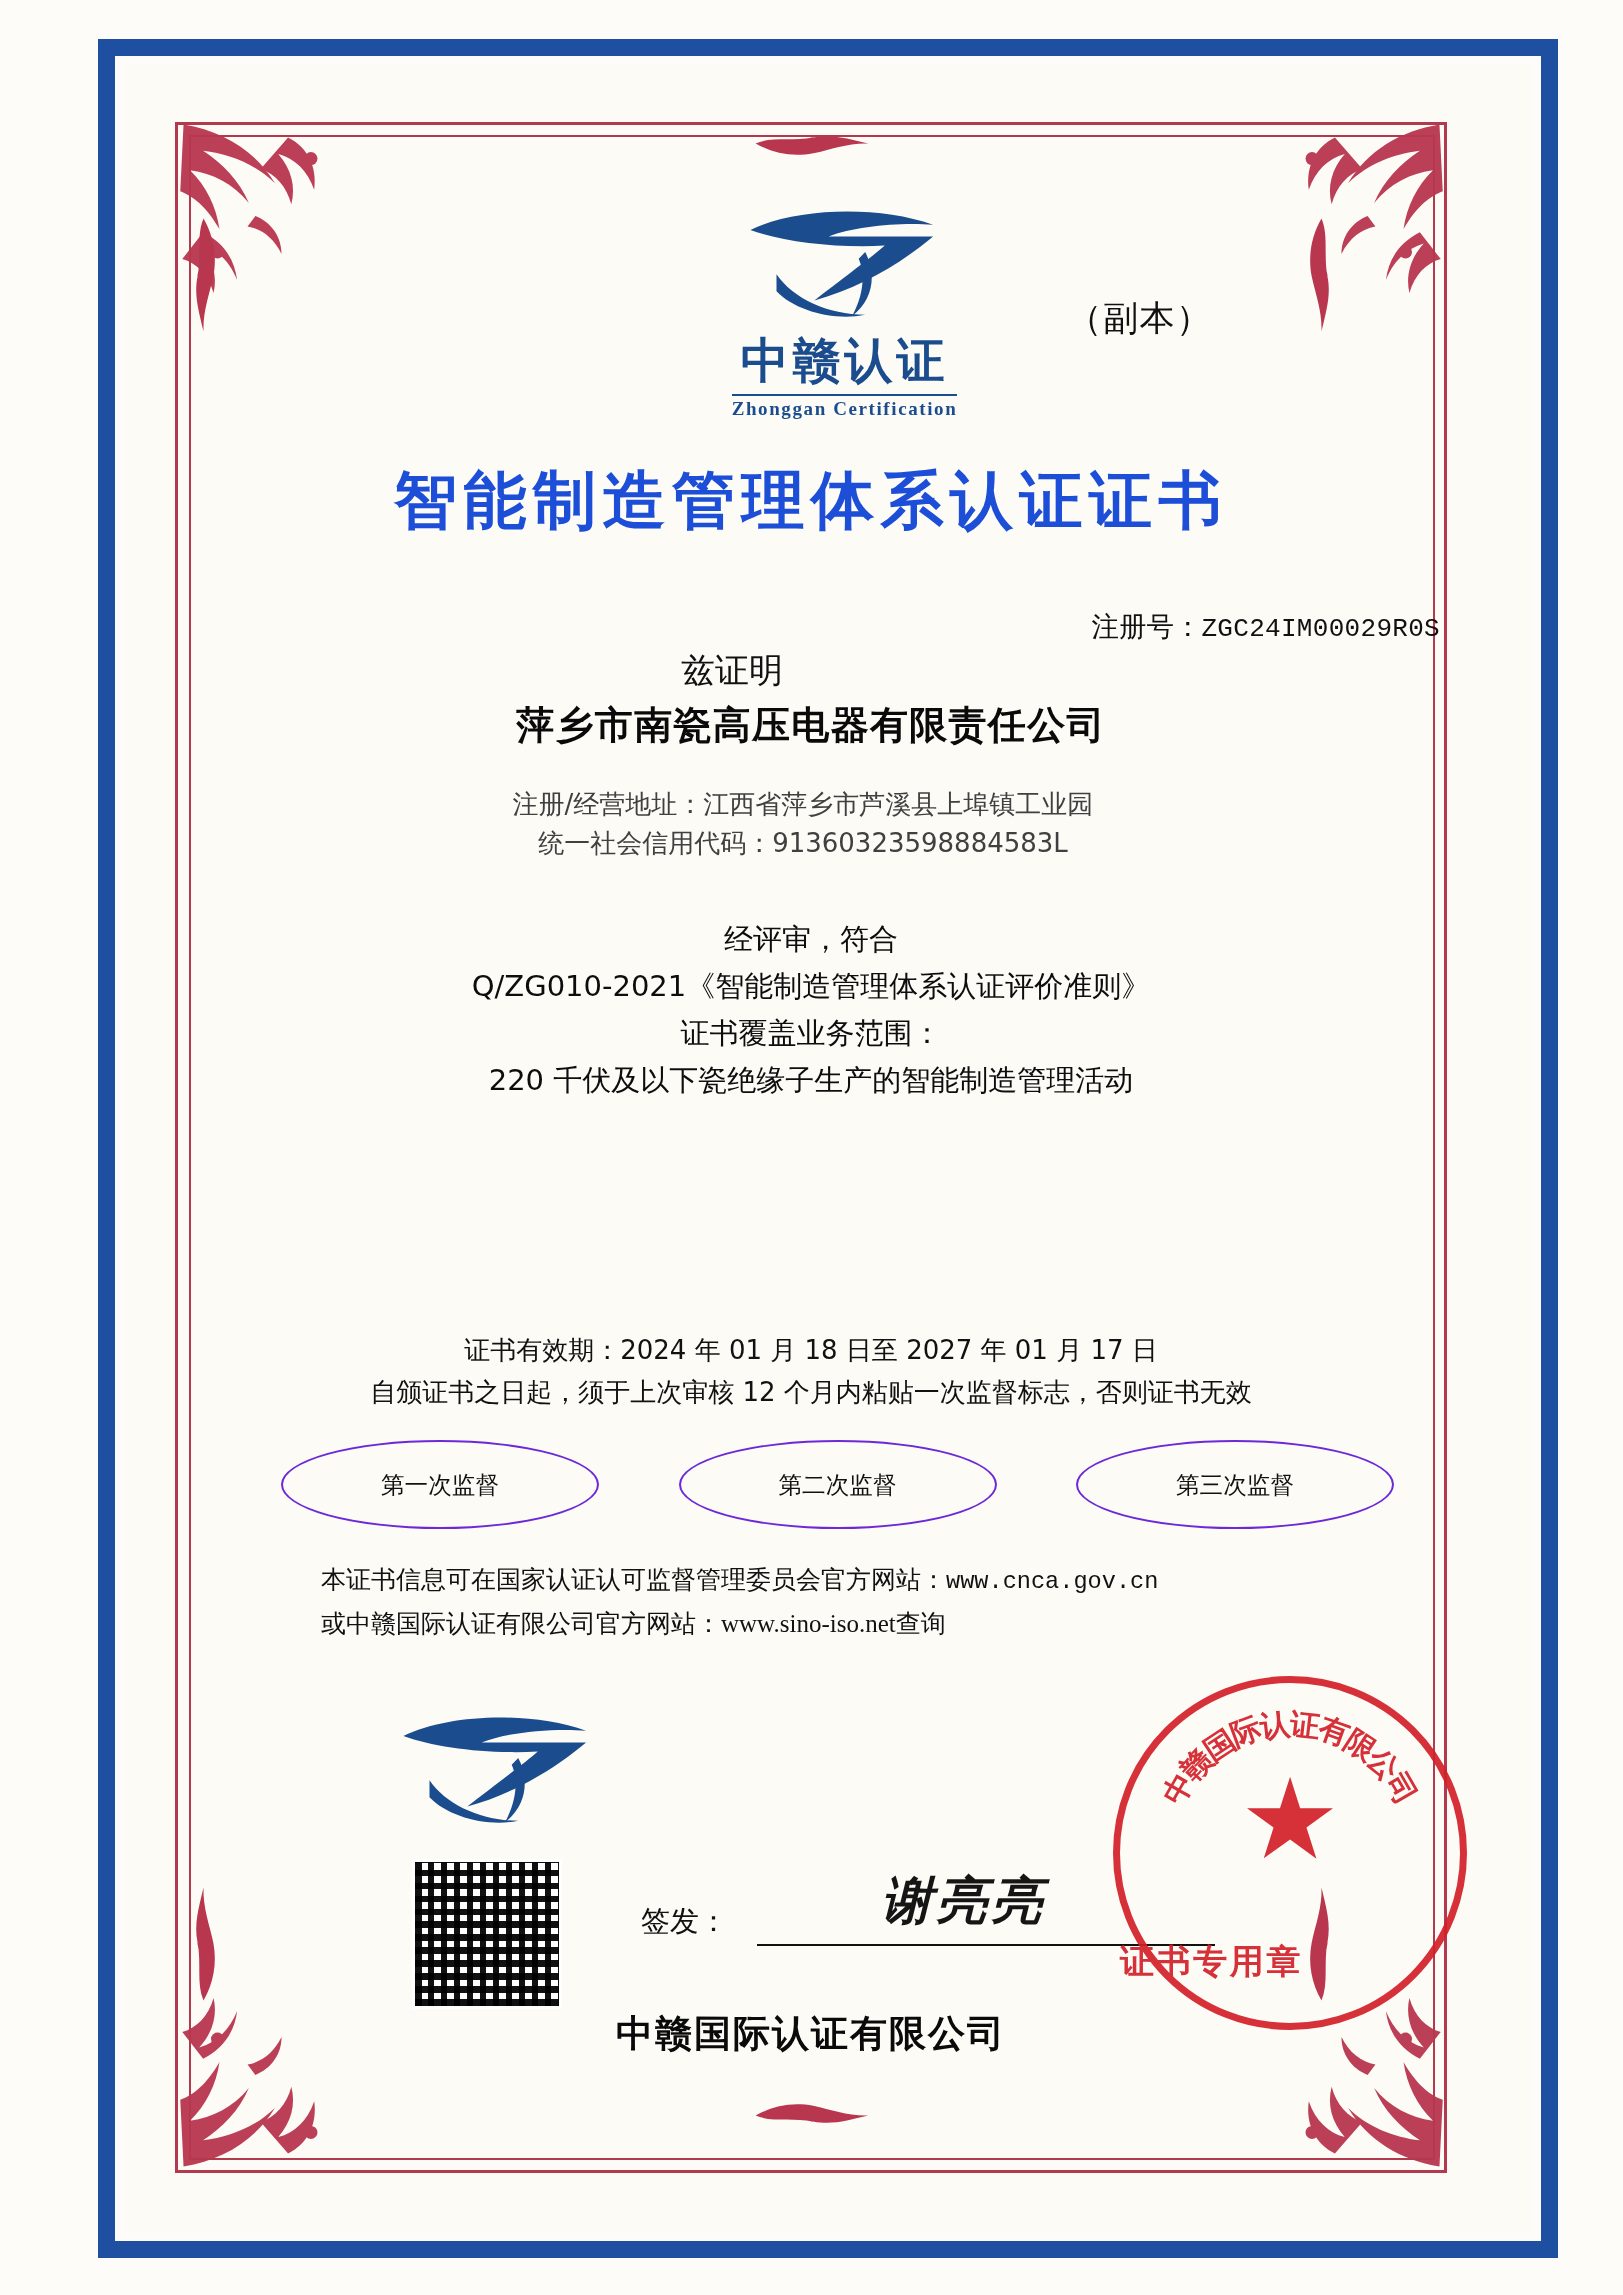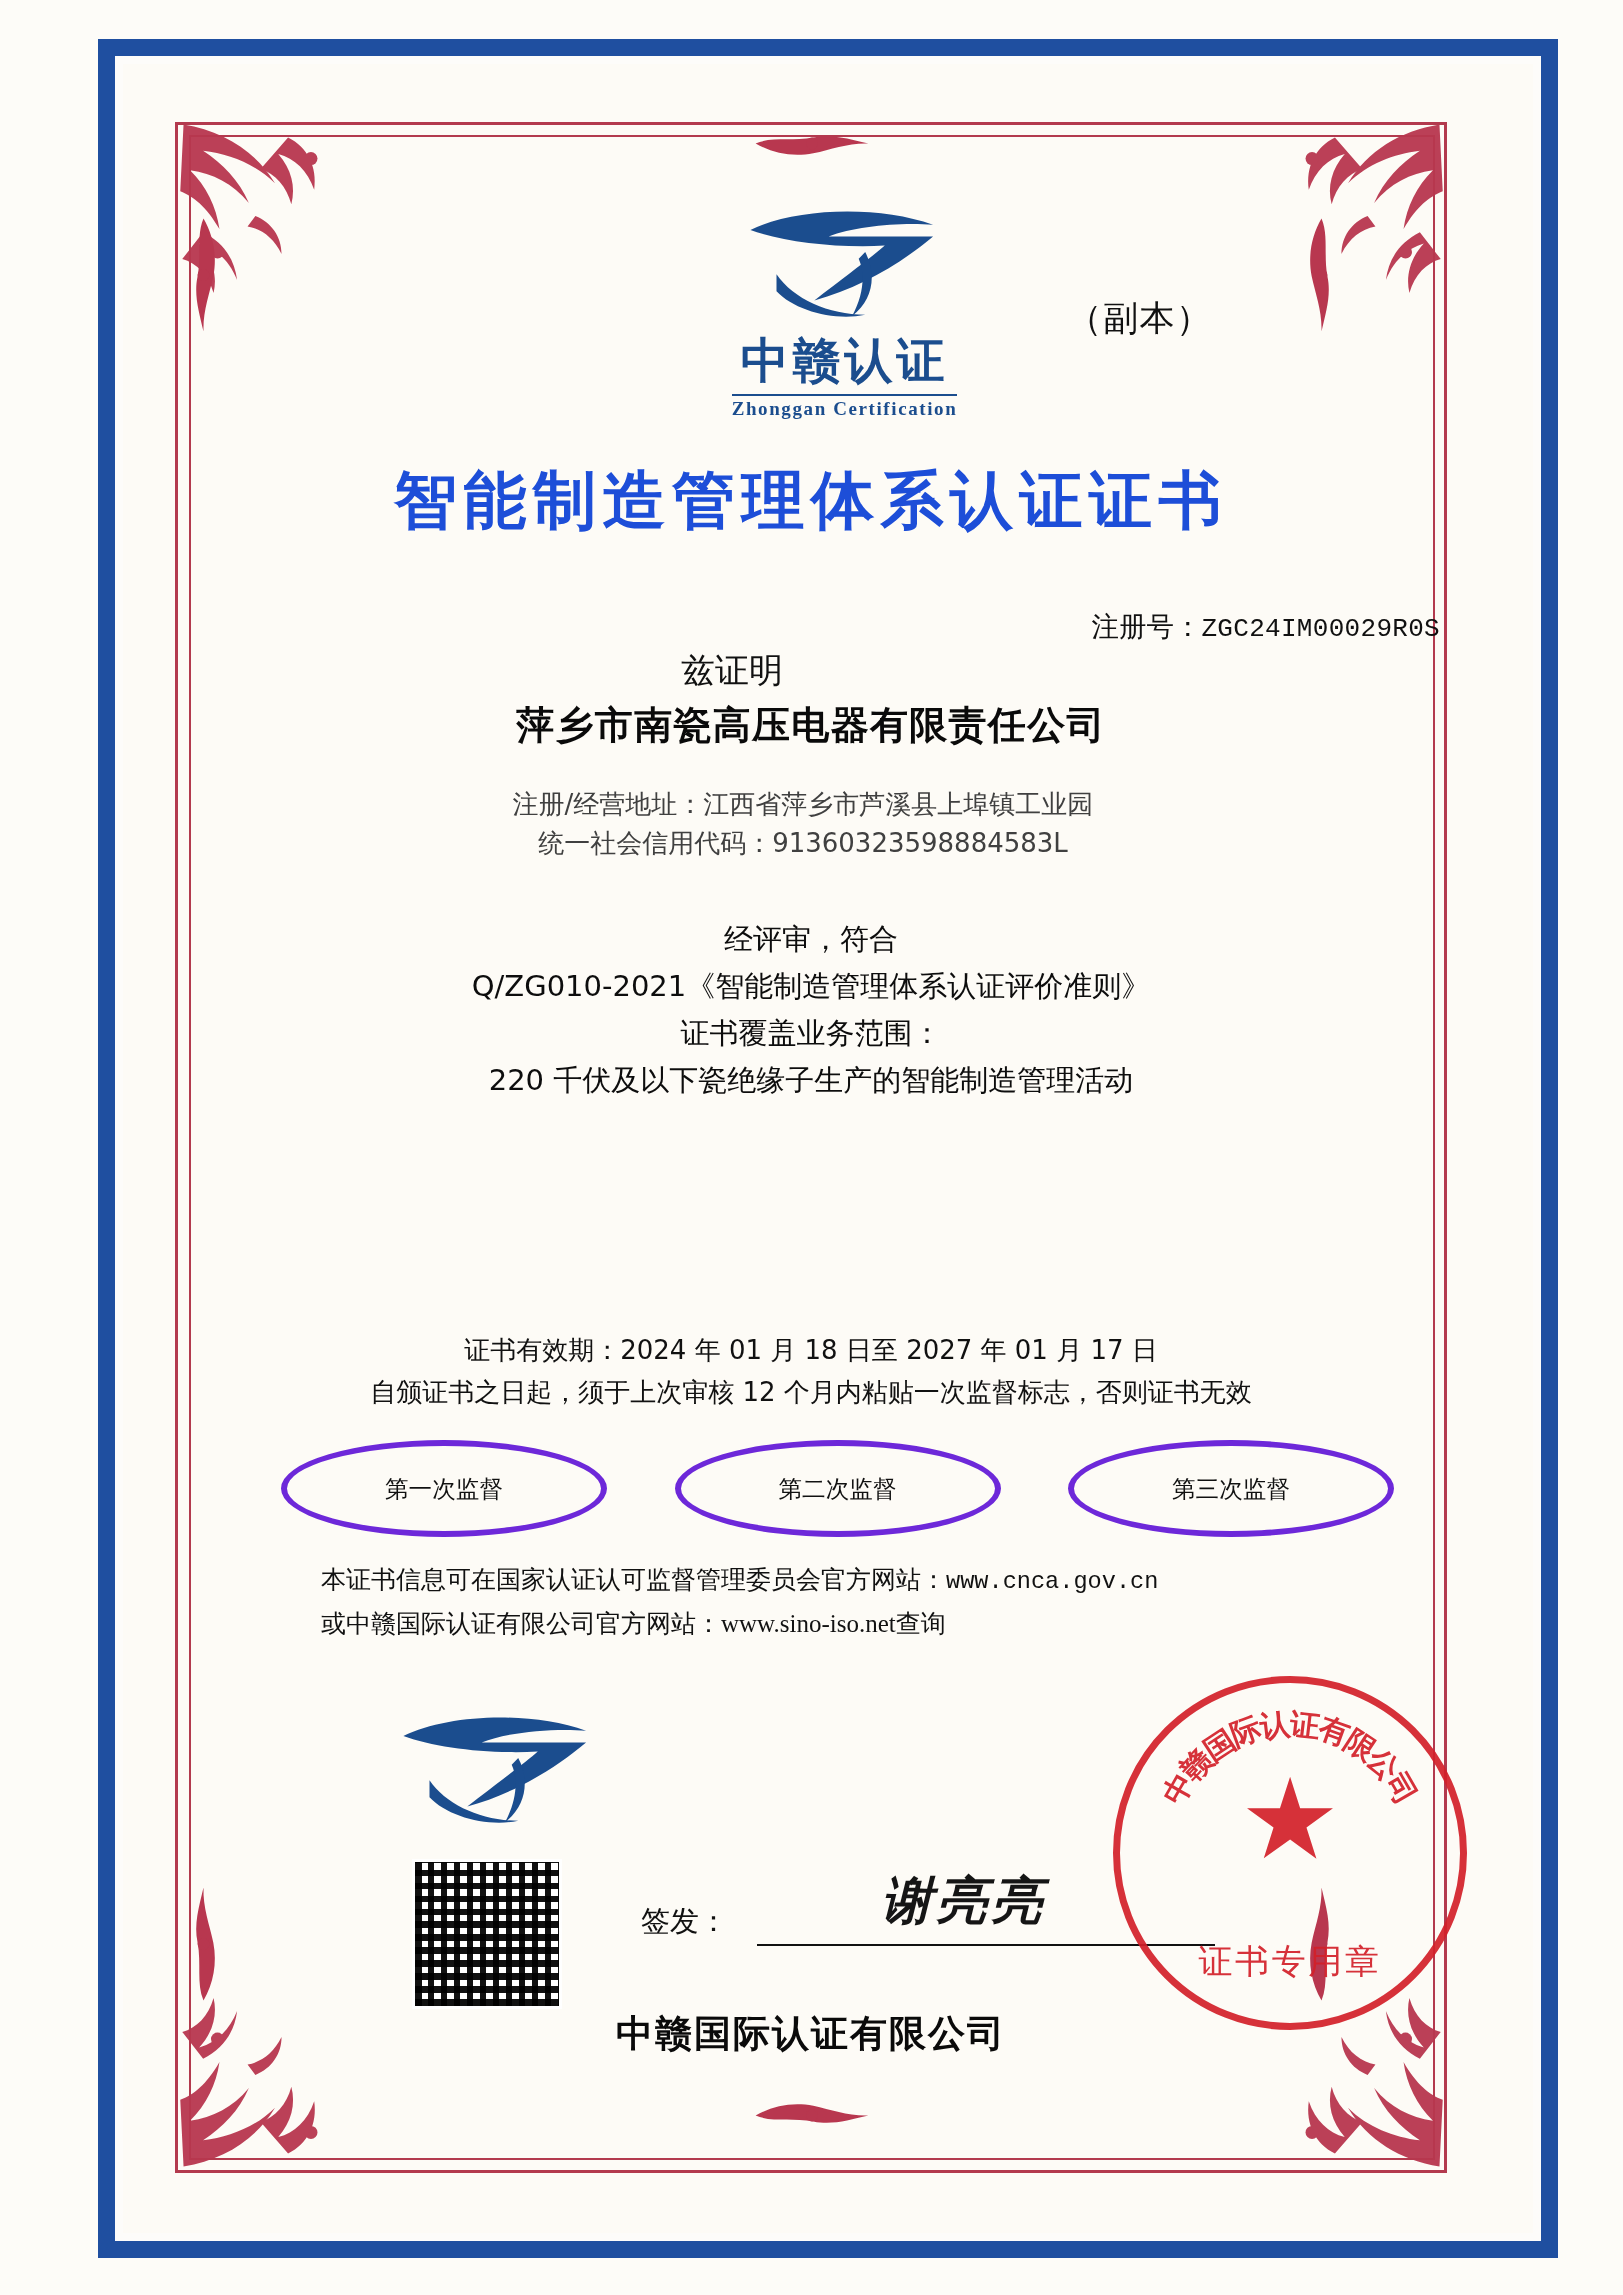--- a/index.html
+++ b/index.html
@@ -211,21 +211,21 @@
 
   .surv-row {
     position: absolute;
     left: 281px; top: 1440px;
     width: 1113px;
     display: flex;
     justify-content: space-between;
   }
   .surv-oval {
     width: 314px; height: 85px;
-    border: 6px solid #6d28d9;
+    border: 2px solid #6d28d9;
     border-radius: 50%;
     display: flex;
     align-items: center;
     justify-content: center;
     font-family: "DejaVu Sans", sans-serif;
     font-size: 23.6px;
     color: #111;
     background: transparent;
   }
 
@@ -325,23 +325,23 @@
     left: 50%; top: 40%;
     transform: translate(-50%,-50%);
     font-size: 98px;
     line-height: 1;
     color: #d3202a;
   }
   .seal-bottom {
     position: absolute;
     left: 0; bottom: 38px;
     width: 100%;
-    text-align: center;
-    font-family: "DejaVu Sans", sans-serif;
-    font-weight: normal;
+    text-align: left;
+    font-family: "DejaVu Sans", sans-serif;
+    font-weight: bold;
     font-size: 34px;
     letter-spacing: 2.6px;
     color: #d3202a;
   }
 
   .issuer {
     position: absolute;
     left: 209px; top: 2009px;
     width: 1204px;
     text-align: center;

